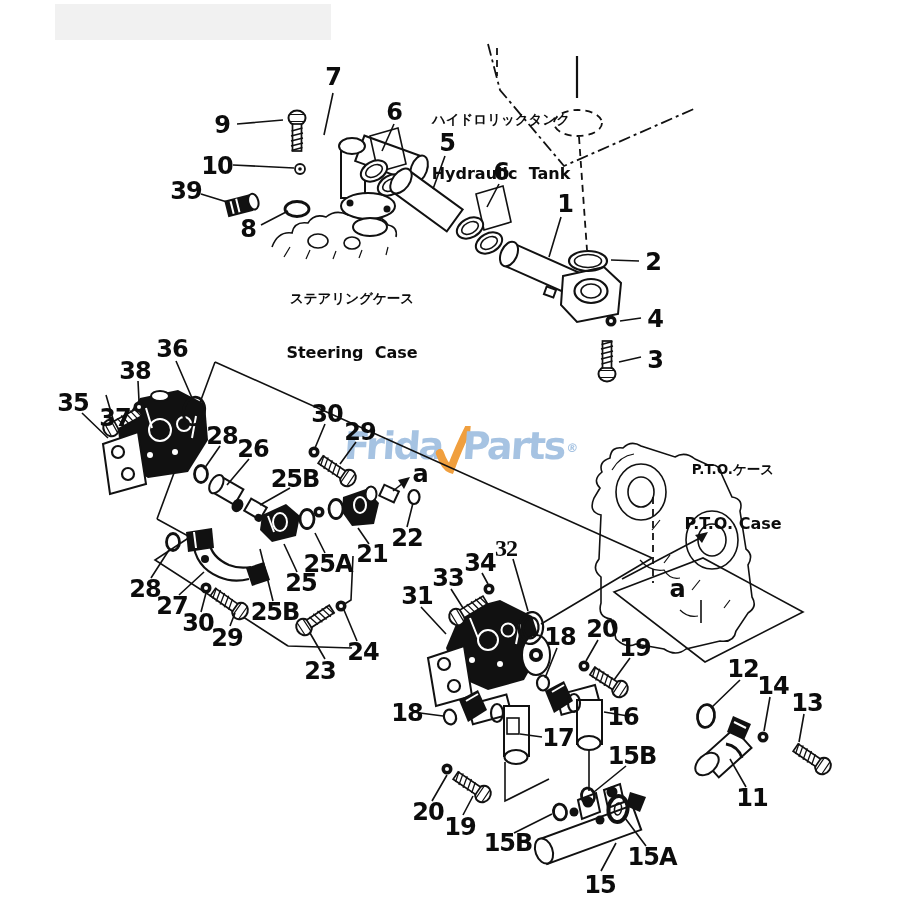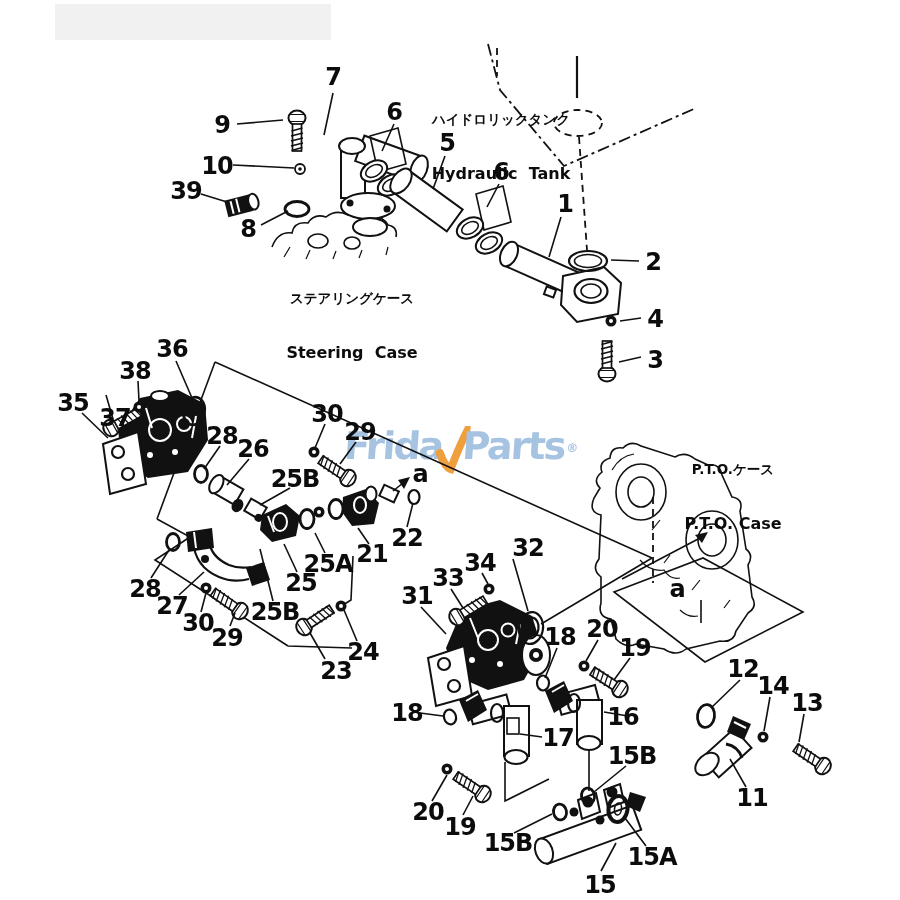--- a/index.html
+++ b/index.html
@@ -340,39 +340,39 @@
       <div class="callout" style="left: 135px; top: 371px;">38</div>
       <div class="callout" style="left: 115px; top: 384px; margin-top: 34px;">37</div>
       <div class="callout" style="left: 73px; top: 403px;">35</div>
       <div class="callout" style="left: 327px; top: 414px;">30</div>
       <div class="callout" style="left: 360px; top: 432px;">29</div>
       <div class="callout" style="left: 222px; top: 436px;">28</div>
       <div class="callout" style="left: 253px; top: 449px;">26</div>
       <div class="callout" style="left: 420px; top: 474px;">a</div>
       <div class="callout" style="left: 295px; top: 479px;">25B</div>
       <div class="callout" style="left: 407px; top: 538px;">22</div>
-      <div class="callout" style="left: 528px; top: 548px;">32</div>
+      <div class="callout" style="left: 506px; top: 548px; font-family: Liberation Serif, serif;">32</div>
       <div class="callout" style="left: 372px; top: 554px;">21</div>
       <div class="callout" style="left: 328px; top: 564px;">25A</div>
       <div class="callout" style="left: 480px; top: 563px;">34</div>
       <div class="callout" style="left: 448px; top: 578px;">33</div>
       <div class="callout" style="left: 301px; top: 583px; text-align: center;">25</div>
       <div class="callout" style="left: 145px; top: 589px;">28</div>
       <div class="callout" style="left: 677px; top: 589px;">a</div>
       <div class="callout" style="left: 417px; top: 596px;">31</div>
       <div class="callout" style="left: 172px; top: 606px;">27</div>
       <div class="callout" style="left: 275px; top: 612px;">25B</div>
       <div class="callout" style="left: 198px; top: 623px;">30</div>
       <div class="callout" style="left: 602px; top: 629px;">20</div>
       <div class="callout" style="left: 560px; top: 637px;">18</div>
       <div class="callout" style="left: 227px; top: 638px;">29</div>
       <div class="callout" style="left: 635px; top: 648px;">19</div>
       <div class="callout" style="left: 363px; top: 652px;">24</div>
       <div class="callout" style="left: 743px; top: 669px;">12</div>
-      <div class="callout" style="left: 336px; top: 671px; text-align: center;">23</div>
+      <div class="callout" style="left: 320px; top: 671px; text-align: center;">23</div>
       <div class="callout" style="left: 773px; top: 686px;">14</div>
       <div class="callout" style="left: 807px; top: 703px;">13</div>
       <div class="callout" style="left: 407px; top: 713px;">18</div>
       <div class="callout" style="left: 623px; top: 717px;">16</div>
       <div class="callout" style="left: 558px; top: 738px;">17</div>
       <div class="callout" style="left: 632px; top: 756px;">15B</div>
       <div class="callout" style="left: 752px; top: 798px;">11</div>
       <div class="callout" style="left: 428px; top: 812px;">20</div>
       <div class="callout" style="left: 460px; top: 827px;">19</div>
       <div class="callout" style="left: 508px; top: 843px;">15B</div>

